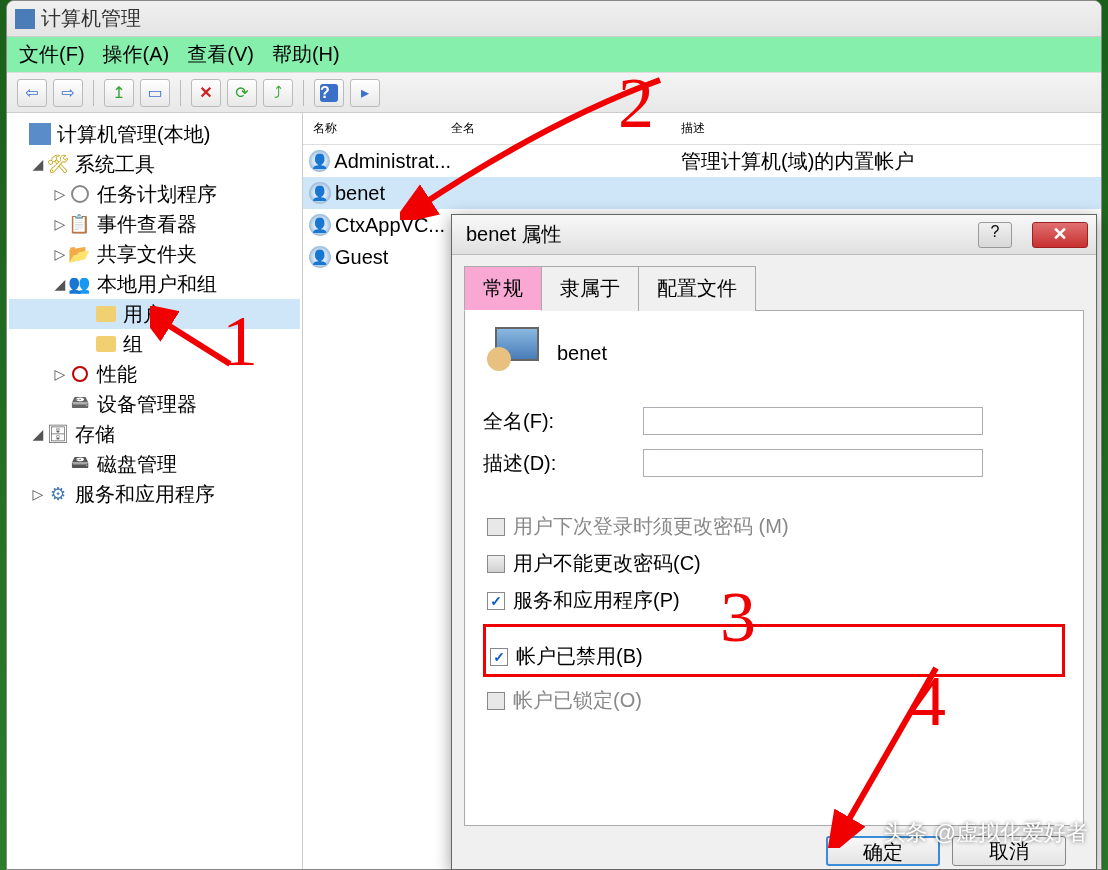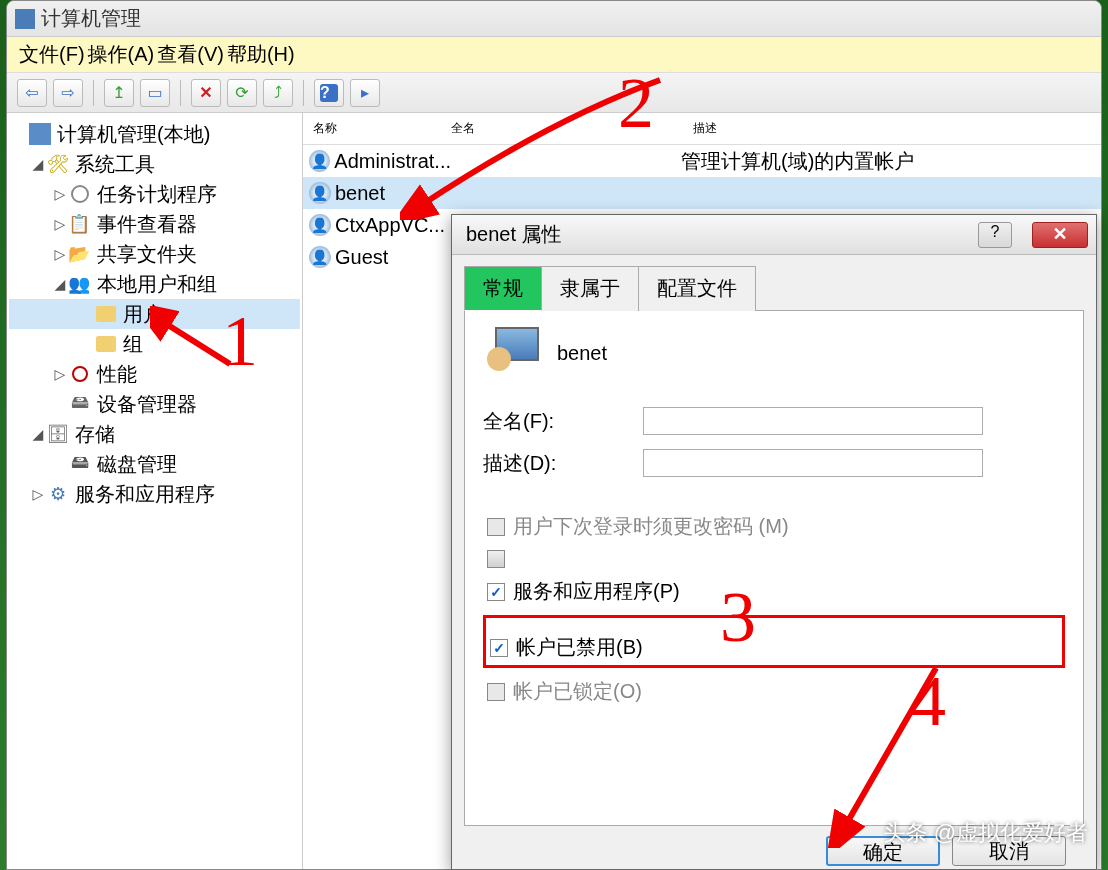--- a/index.html
+++ b/index.html
@@ -40,25 +40,25 @@
   width: 20px;
   height: 20px;
   background: #4a7db8;
   margin-right: 6px;
   display: inline-block;
 }
 .titlebar-title { font-size: 20px; color: #333; }
 
 .menubar {
   height: 36px;
-  background: #fef9c3;
+  background: #86efac;
   display: flex;
   align-items: center;
   padding-left: 12px;
-  gap: 3px;
+  gap: 18px;
   border-bottom: 1px solid #ddd;
   font-size: 20px;
 }
 .menubar span { cursor: default; }
 
 .toolbar {
   height: 40px;
   background: linear-gradient(to bottom, #f4f4f4, #e8e8e8);
   display: flex;
   align-items: center;
@@ -149,21 +149,21 @@
 }
 .list-header {
   height: 32px;
   display: flex;
   align-items: center;
   border-bottom: 1px solid #ddd;
   font-size: 12px;
 }
 .list-header .col1 { width: 148px; padding-left: 10px; }
 .list-header .col2 { width: 230px; }
-.list-header .col3 { flex: 1; margin-left: 12px; }
+.list-header .col3 { flex: 1; }
 
 .list-row {
   height: 32px;
   display: flex;
   align-items: center;
   font-size: 20px;
 }
 .list-row.selected { background: #cfe5f8; }
 .list-row .col1 { width: 148px; padding-left: 6px; display: flex; align-items: center; }
 .list-row .col2 { width: 230px; }
@@ -233,21 +233,21 @@
 }
 .tab {
   padding: 8px 18px;
   background: #f0f0f0;
   border: 1px solid #aaa;
   border-bottom: none;
   font-size: 20px;
   margin-right: -1px;
 }
 .tab.active {
-  background: #22c55e;
+  background: #f9a8d4;
   border-bottom: 1px solid #fff;
   z-index: 1;
 }
 .tab-content {
   background: #fff;
   border: 1px solid #aaa;
   height: 516px;
   padding: 16px 18px;
 }
 
@@ -571,20 +571,21 @@
       </div>
 
       <div style="height:22px"></div>
 
       <div class="checkbox-row disabled">
         <span class="cb disabled"></span>
         <span>用户下次登录时须更改密码 (M)</span>
       </div>
       <div class="checkbox-row">
         <span class="cb mixed"></span>
+        <span>用户不能更改密码(C)</span>
       </div>
       <div class="checkbox-row">
         <span class="cb checked"></span>
         <span>服务和应用程序(P)</span>
       </div>
       <div class="checkbox-row red-box">
         <span class="cb checked"></span>
         <span>帐户已禁用(B)</span>
       </div>
       <div class="checkbox-row disabled">

